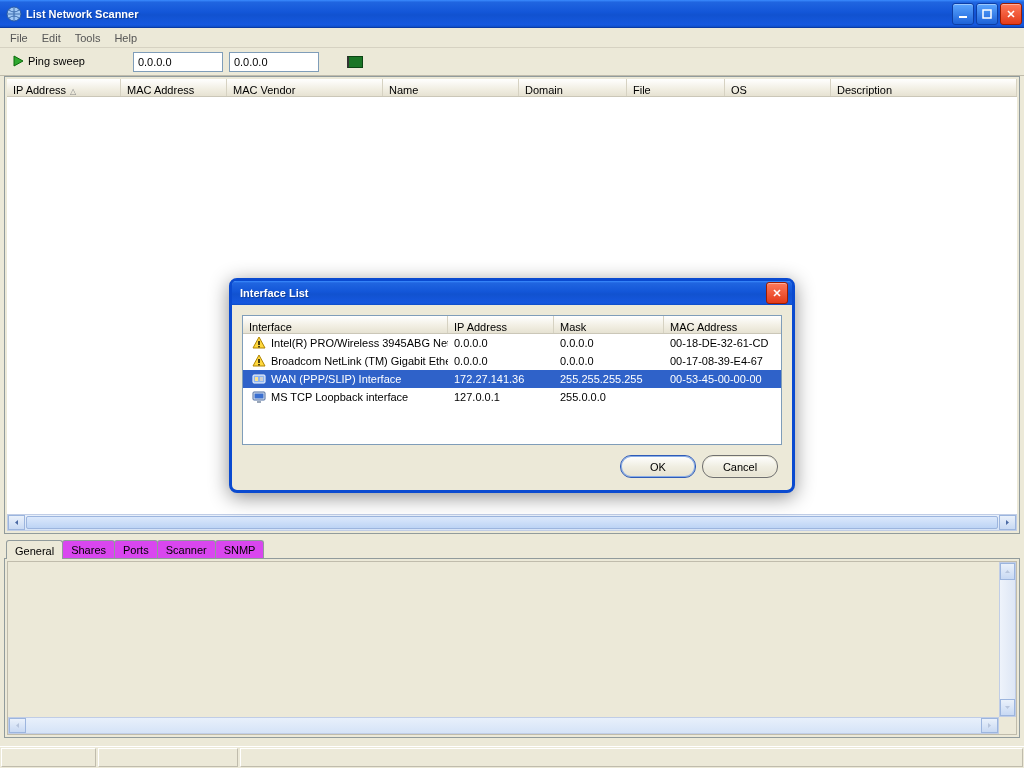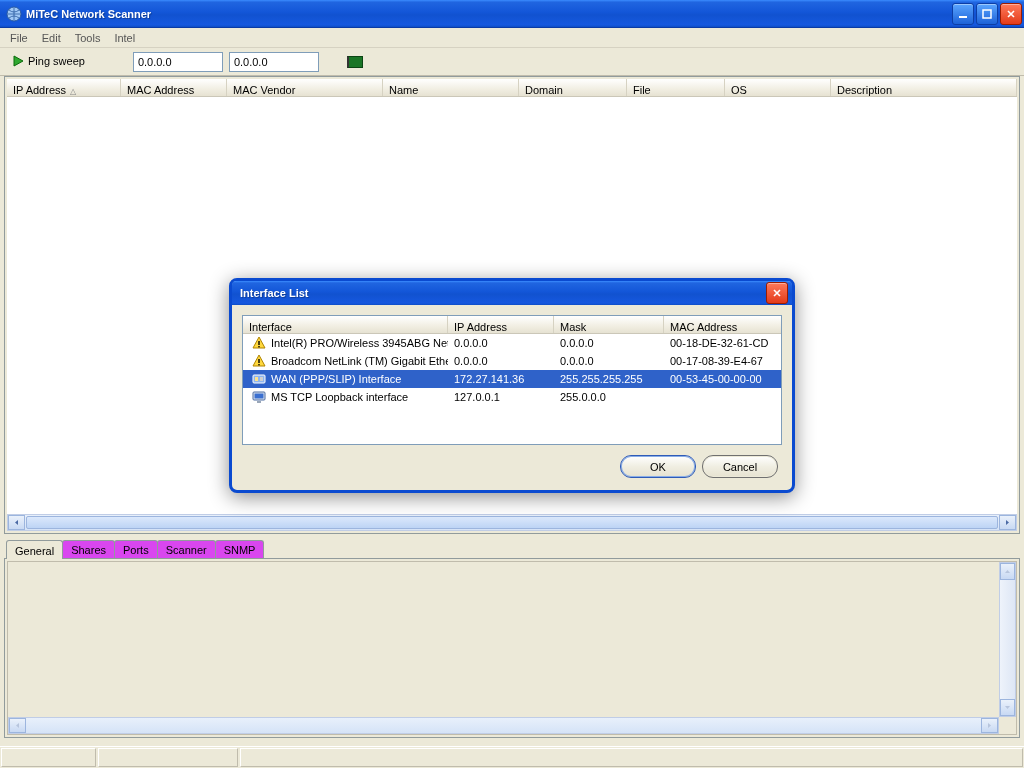--- a/index.html
+++ b/index.html
@@ -92,21 +92,21 @@
 </head>
 <body>
 
 <div class="titlebar">
   <span class="app-icon">
     <svg viewBox="0 0 16 16">
         <circle cx="8" cy="8" r="7" fill="#9fc7f5" stroke="#2a5aa0"></circle>
         <path d="M2 8h12M8 2v12M3 4q5 4 10 0M3 12q5 -4 10 0" stroke="#2a5aa0" fill="none" stroke-width="0.8"></path>
       </svg>
   </span>
-  <span class="title">MiTeC Network Scanner</span>
+  <span class="title">List Network Scanner</span>
   <div class="win-controls">
     <div class="win-btn">
         <svg viewBox="0 0 10 10">
           <rect x="1" y="7" width="8" height="2" fill="#fff"></rect>
         </svg>
       </div>
     <div class="win-btn">
         <svg viewBox="0 0 10 10">
           <rect x="1" y="1" width="8" height="8" fill="none" stroke="#fff" stroke-width="1.5"></rect>
         </svg>
@@ -116,21 +116,21 @@
           <path d="M2 2l6 6M8 2l-6 6" stroke="#fff" stroke-width="1.6"></path>
         </svg>
       </div>
   </div>
 </div>
 
 <div class="menubar">
   <div class="menu-item">File</div>
   <div class="menu-item">Edit</div>
   <div class="menu-item">Tools</div>
-  <div class="menu-item">Intel</div>
+  <div class="menu-item">Help</div>
 </div>
 
 <div class="toolbar">
   <div class="play-btn">
     <span><svg width="12" height="12" viewBox="0 0 12 12">
           <path d="M2 1l9 5-9 5z" fill="#2fa82f" stroke="#0b6a0b"></path>
         </svg></span>
     <span>Ping sweep</span>
   </div>
   <div style="width:30px"></div>

